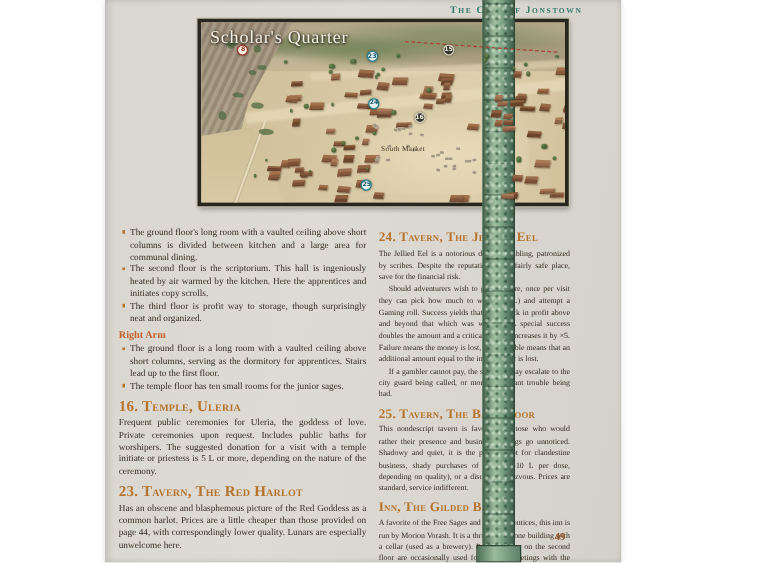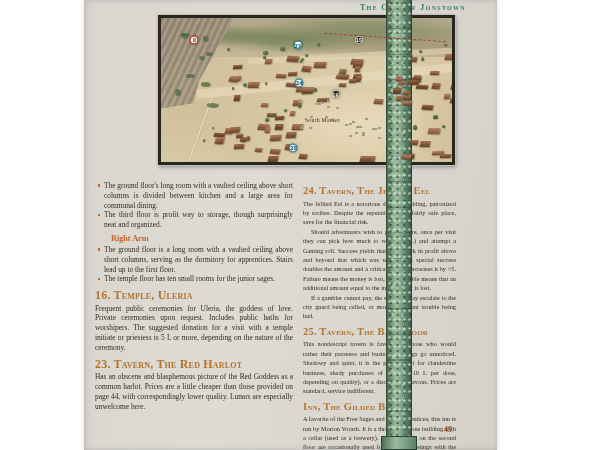--- a/index.html
+++ b/index.html
@@ -83,21 +83,21 @@
   .map-label{position:absolute;z-index:22;transform:translate(-50%,-50%);
     font-size:5.8px;color:#3e3120;letter-spacing:.3px;white-space:nowrap;}
 
   
   .col{position:absolute;text-align:justify;color:#352a1e;}
   .col-left{left:11px;top:181px;width:198px;font-size:7.4px;line-height:9.8px;}
   .col-right{left:219px;top:180px;width:153px;font-size:6.3px;line-height:9.4px;}
   .h-entry{font-variant:small-caps;color:#b5732b;font-weight:bold;letter-spacing:.2px;margin:5px 0 1.5px;}
   .col-left  .h-entry{font-size:12px;line-height:13px;}
   .col-right .h-entry{font-size:10.5px;line-height:12px;}
-  .h-sub{color:#c2622e;font-weight:bold;font-size:8.2px;line-height:10px;margin:4px 16px 1px;}
+  .h-sub{color:#c2622e;font-weight:bold;font-size:8.2px;line-height:10px;margin:4px 0 1px;}
   .para{margin:0;}
   .para.indent{text-indent:8px;}
   .bullets{margin:0 0 1px 0;}
   .bullet-item{position:relative;padding-left:9px;}
   .bullet-item::before{content:"";position:absolute;left:2.5px;top:3.4px;width:2.6px;height:2.6px;background:#b5732b;}
 </style>
 </head>
 <body>
 
 <div class="sheet">
@@ -260,32 +260,34 @@
         <div class="tent" style="left: 74.7%; top: 82.8%; transform: rotate(14deg);"></div>
         <div class="tent" style="left: 73.3%; top: 76.1%; transform: rotate(2deg);"></div>
         <div class="tent" style="left: 68.1%; top: 74.8%; transform: rotate(0deg);"></div>
         <div class="tent" style="left: 70.2%; top: 69.5%; transform: rotate(-3deg);"></div>
         <div class="tent" style="left: 65.7%; top: 71.3%; transform: rotate(9deg);"></div>
         <div class="tent" style="left: 74.6%; top: 75.8%; transform: rotate(-11deg);"></div>
         <div class="tent" style="left: 64.5%; top: 81.1%; transform: rotate(7deg);"></div>
         <div class="tent" style="left: 63.3%; top: 73.6%; transform: rotate(9deg);"></div>
         <div class="tent" style="left: 67.1%; top: 74.7%; transform: rotate(2deg);"></div>
       </div>
+    <div class="map-title">Scholar's Quarter</div>
   <div class="marker red" style="left: 11.5%; top: 15%;">8</div>
       <div class="marker teal" style="left: 47%; top: 19%;">23</div>
       <div class="marker dark" style="left: 68%; top: 15%;">15</div>
       <div class="marker teal" style="left: 47.5%; top: 45%;">24</div>
       <div class="marker dark" style="left: 60%; top: 53%;">16</div>
       <div class="marker teal" style="left: 45.5%; top: 90%;">25</div>
       <div class="map-label" style="left: 55.5%; top: 71%;">South Market</div>
     </div>
 
   <div class="col col-left">
       <div class="bullets">
         <div class="bullet-item">The ground floor's long room with a vaulted ceiling above short columns is divided between kitchen and a large area for communal dining.</div>
+        <div class="bullet-item">The second floor is the scriptorium. This hall is ingeniously heated by air warmed by the kitchen. Here the apprentices and initiates copy scrolls.</div>
         <div class="bullet-item">The third floor is profit way to storage, though surprisingly neat and organized.</div>
       </div>
       <div class="h-sub">Right Arm</div>
       <div class="bullets">
         <div class="bullet-item">The ground floor is a long room with a vaulted ceiling above short columns, serving as the dormitory for apprentices. Stairs lead up to the first floor.</div>
         <div class="bullet-item">The temple floor has ten small rooms for the junior sages.</div>
       </div>
       <div class="h-entry">16. Temple, Uleria</div>
       <p class="para">Frequent public ceremonies for Uleria, the goddess of love. Private ceremonies upon request. Includes public baths for worshipers. The suggested donation for a visit with a temple initiate or priestess is 5 L or more, depending on the nature of the ceremony.</p>
       <div class="h-entry">23. Tavern, The Red Harlot</div>

